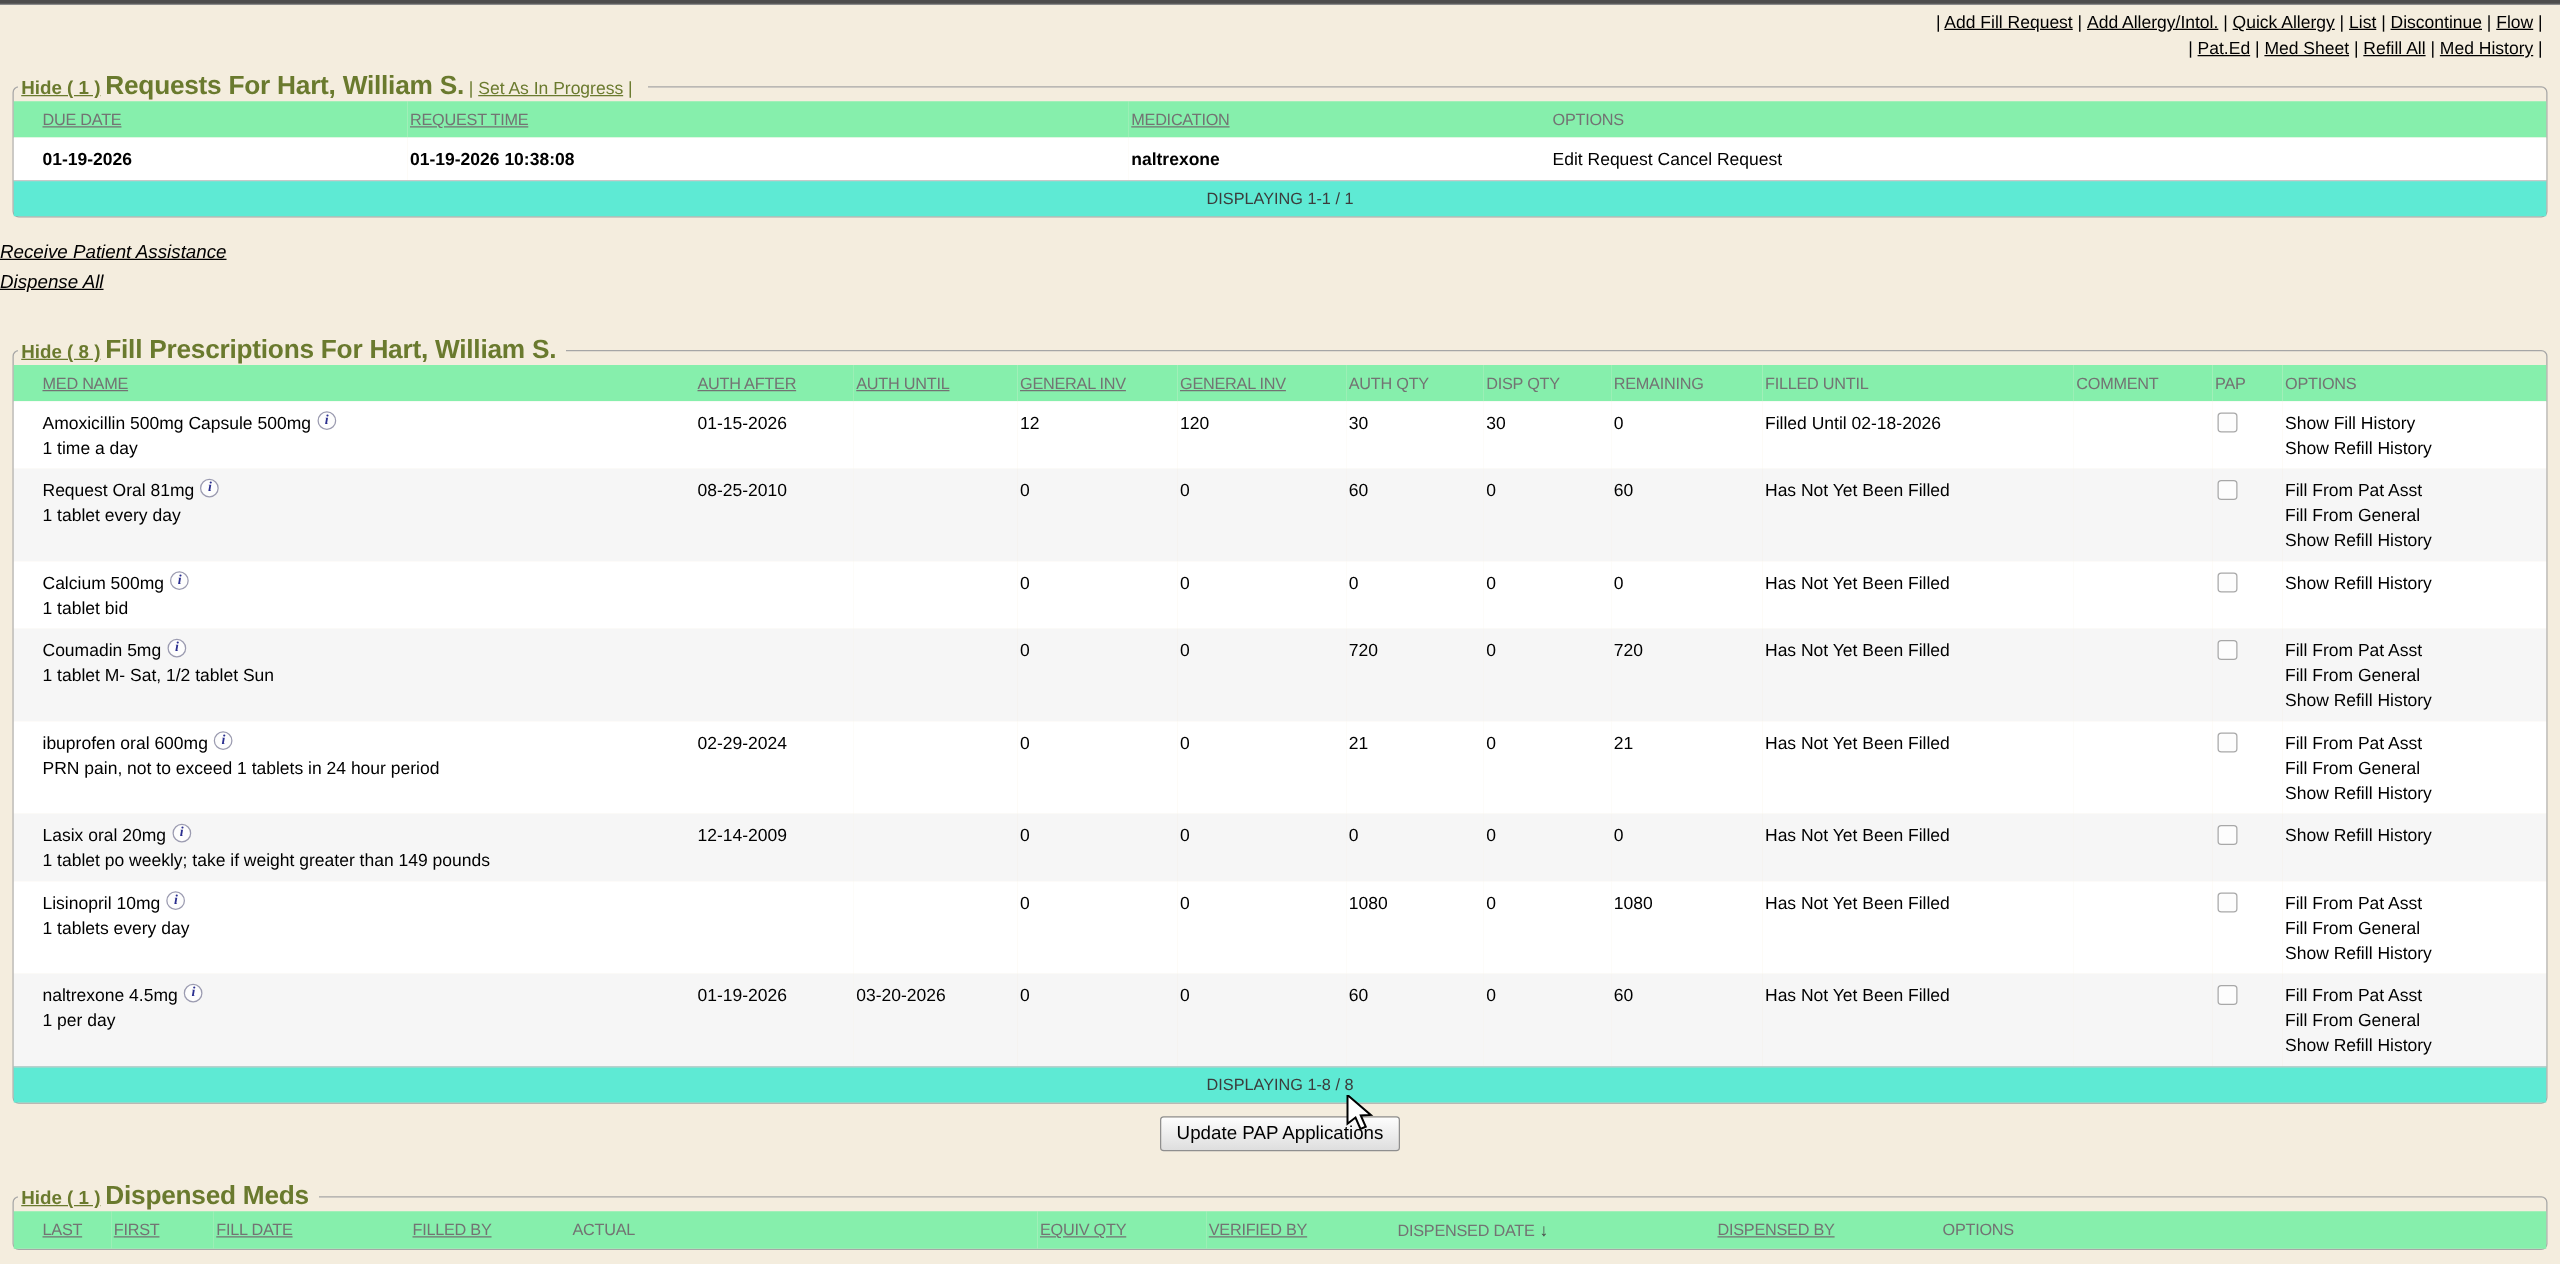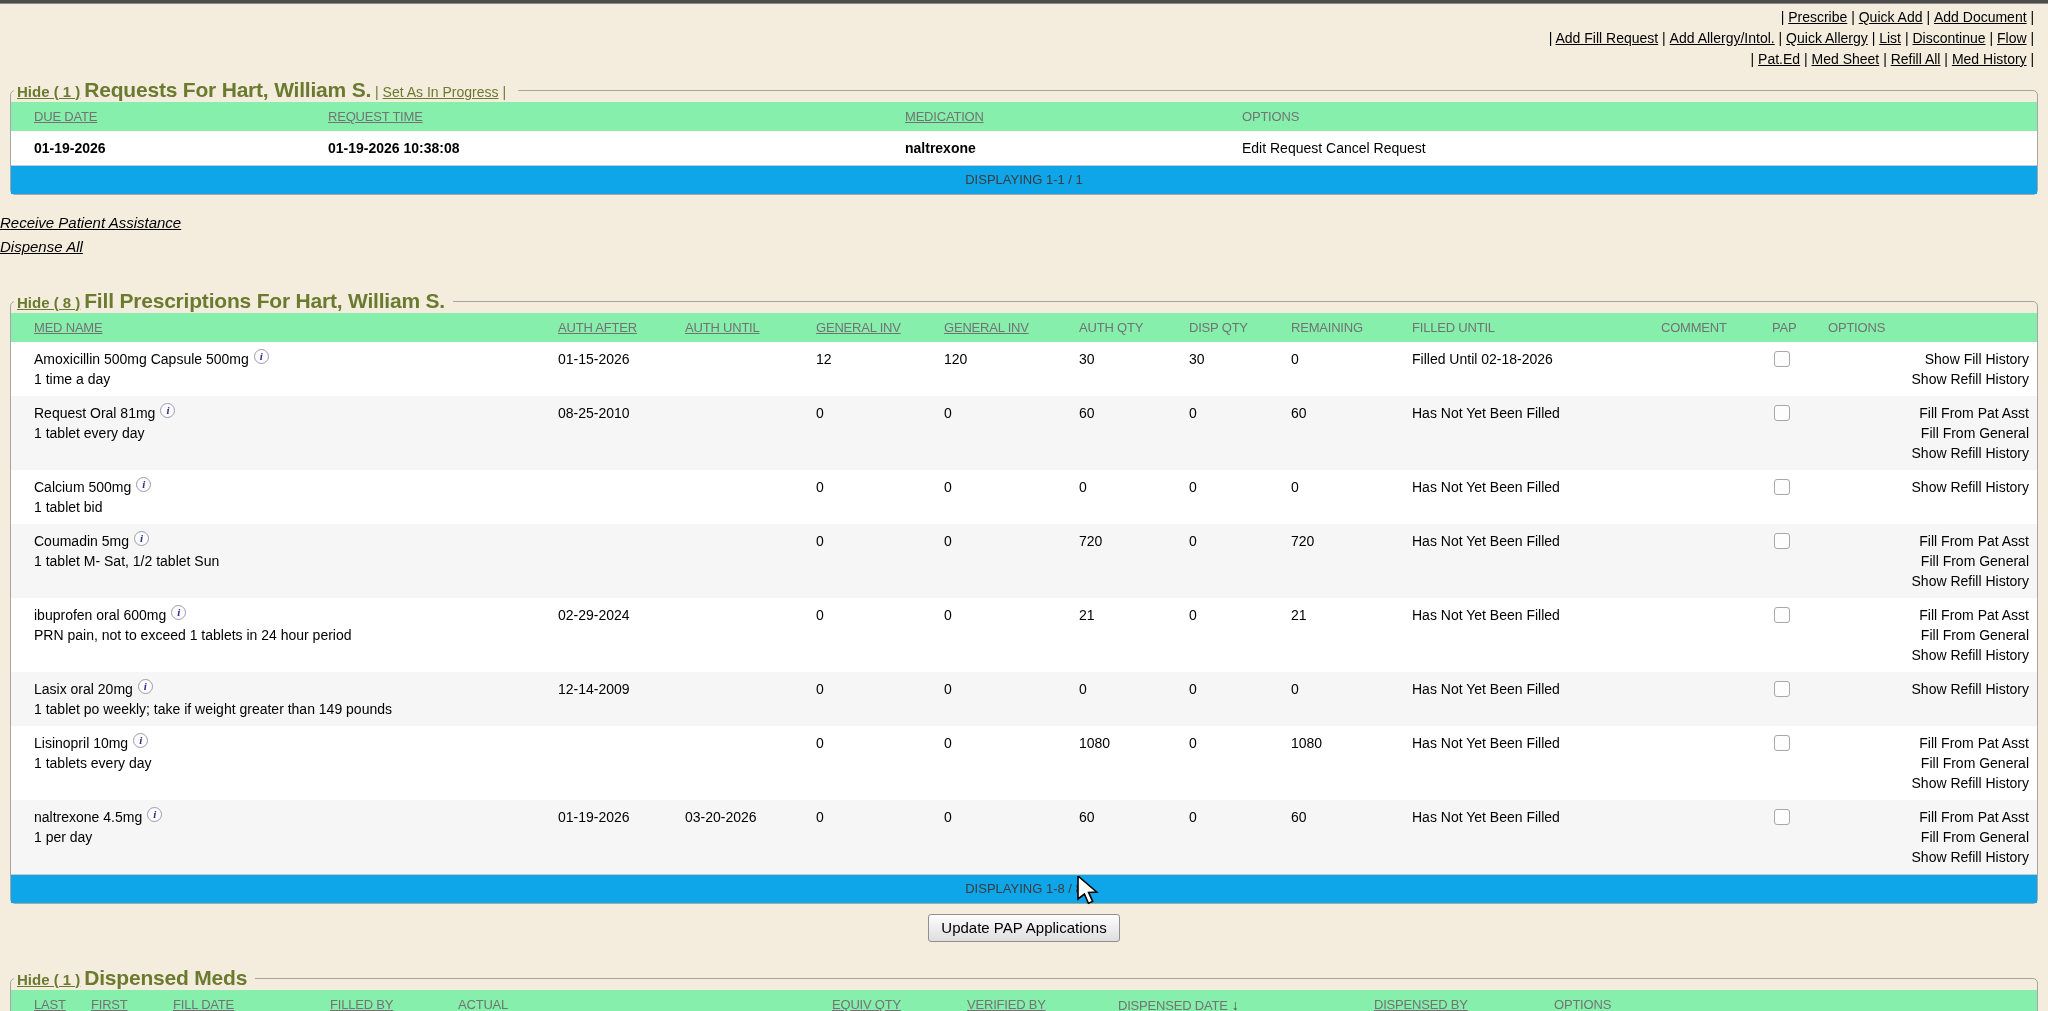--- a/index.html
+++ b/index.html
@@ -33,23 +33,23 @@
   th:first-child, td:first-child { padding-left: 23px; }
   thead th {
     background: #86efac; color: #737373; font-weight: normal;
     font-size: 13px; letter-spacing: -0.2px; white-space: nowrap; padding-top 5px;
   }
   thead th.sortable { text-decoration: underline; cursor: pointer; }
   tbody td { font-size: 14px; line-height: 20px; }
   tbody tr:nth-child(odd) { background: #ffffff; }
   tbody tr:nth-child(even) { background: #f6f6f6; }
   .bold td { font-weight: bold; }
-  .options-cell { white-space: pre-line; text-align: right; }
+  .options-cell { white-space: pre-line; }
   .displaying {
-    background: #0ea5e9; border-top: 1px solid #c9c9c9;
+    background: #5eead4; border-top: 1px solid #c9c9c9;
     text-align: center; font-size: 13px; color: #3c3c3c; padding: 6px 0 7px 0;
   }
   .medline { white-space: nowrap; }
   .info-icon {
     display: inline-flex; align-items: center; justify-content: center;
     width: 15px; height: 15px; border-radius: 50%;
     border: 1px solid #9b9bb0; background: #fdfdfd;
     color: #2a2e8f; font-family: "Liberation Serif", serif; font-style: italic; font-weight: bold;
     font-size: 11px; line-height: 1; margin-left: 5px; position: relative; top: -4px; cursor: pointer;
   }
@@ -76,21 +76,20 @@
     background: linear-gradient(#fdfdfd, #dedede); color: #000; cursor: pointer;
   }
   .cursor { position: absolute; left: 1076px; top: 876px; z-index: 50; }
 </style>
 </head>
 <body>
 
 <div class="topbar"></div>
 
 <div class="menu">
-  <div class="menu-line"><a class="plink">Prescribe</a><a class="plink">Quick Add</a><a class="plink">Add Document</a></div>
   <div class="menu-line"><a class="plink">Add Fill Request</a><a class="plink">Add Allergy/Intol.</a><a class="plink">Quick Allergy</a><a class="plink">List</a><a class="plink">Discontinue</a><a class="plink">Flow</a></div>
   <div class="menu-line"><a class="plink">Pat.Ed</a><a class="plink">Med Sheet</a><a class="plink">Refill All</a><a class="plink">Med History</a></div>
 </div>
 
 <fieldset id="requests-section">
   <legend>
     <a class="hide-link">Hide ( 1 )</a>
     <span class="section-title">Requests For Hart, William S.</span>
     <span class="legend-pre"></span><a class="glink">Set As In Progress</a>
   </legend>

